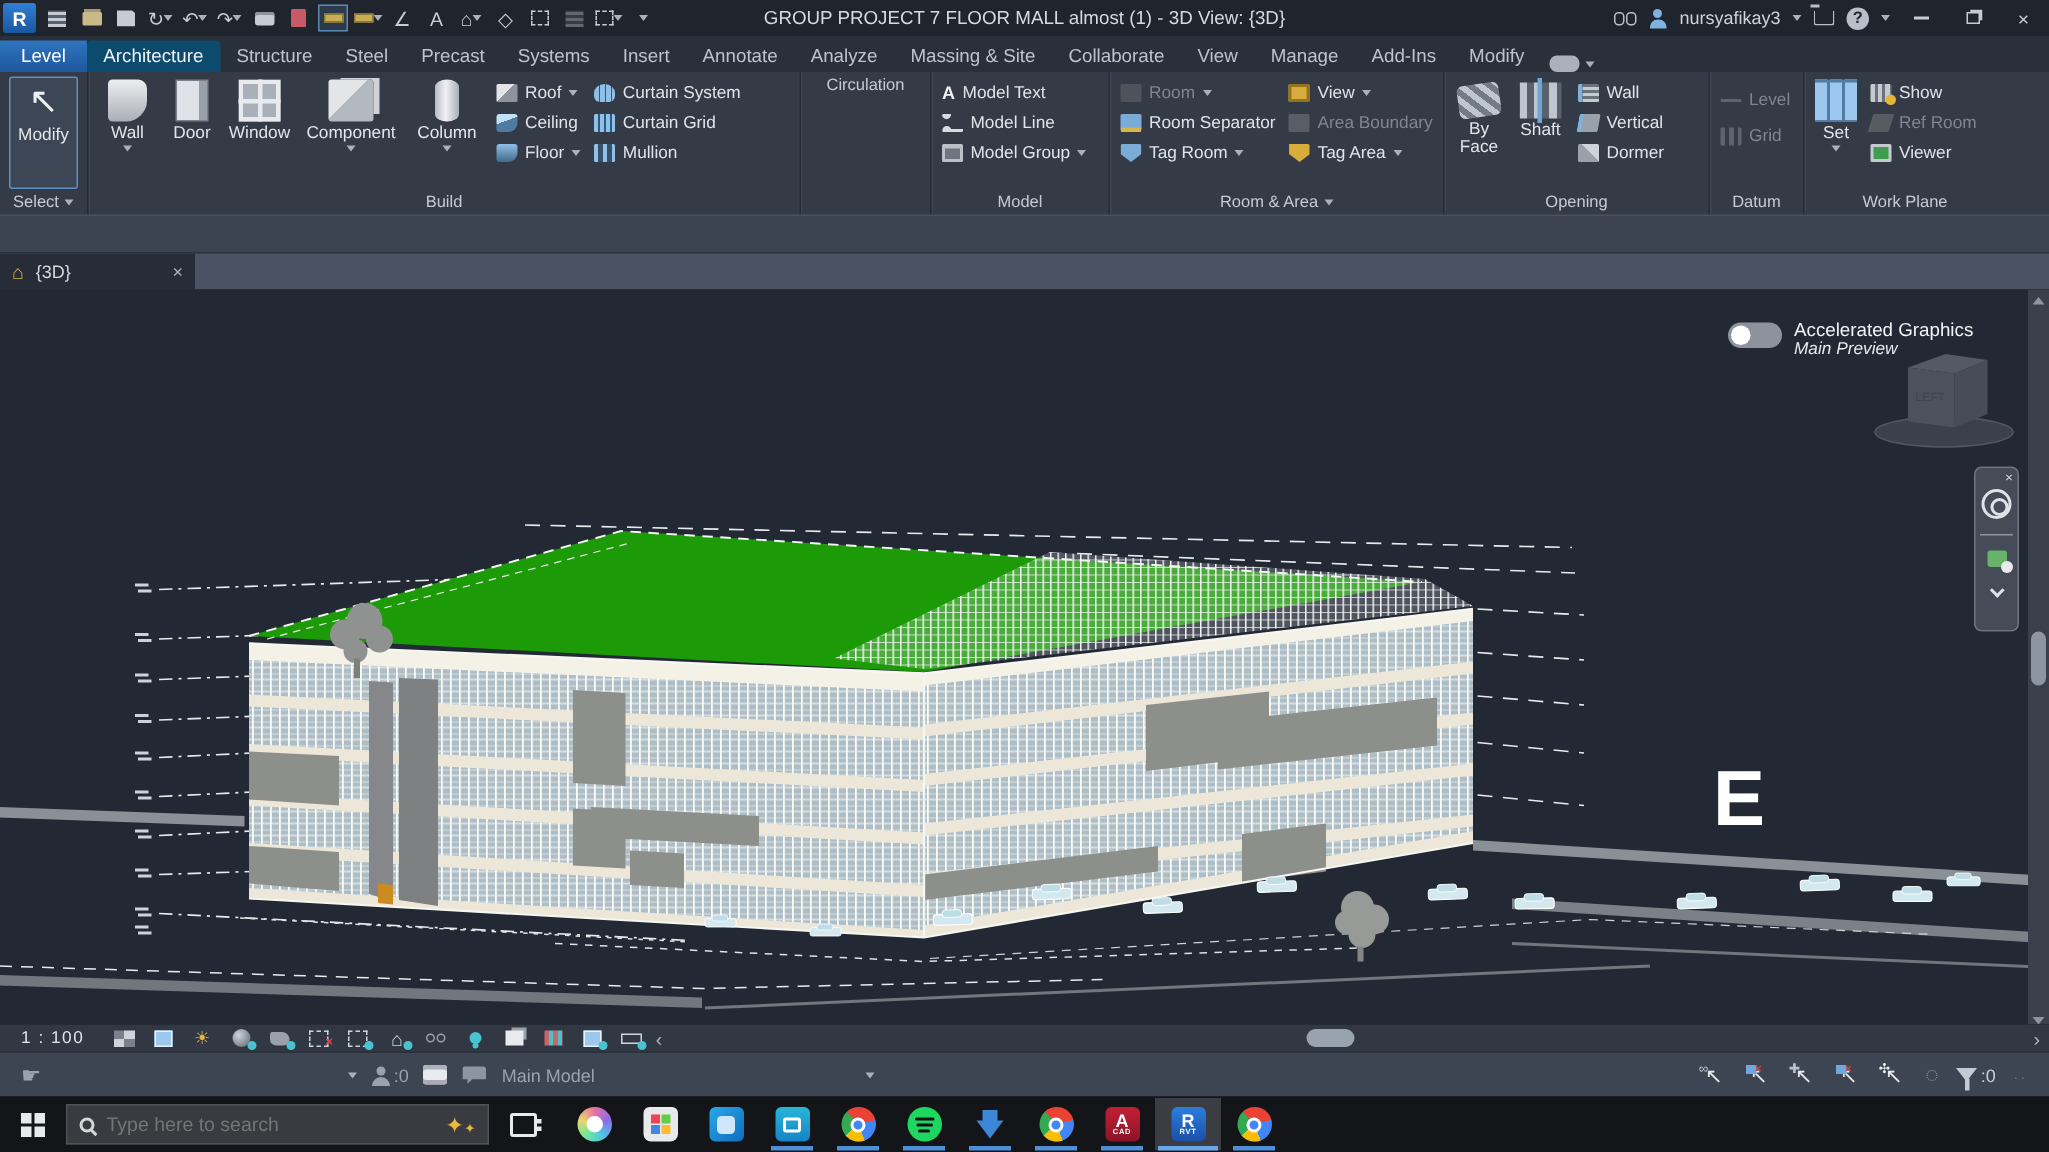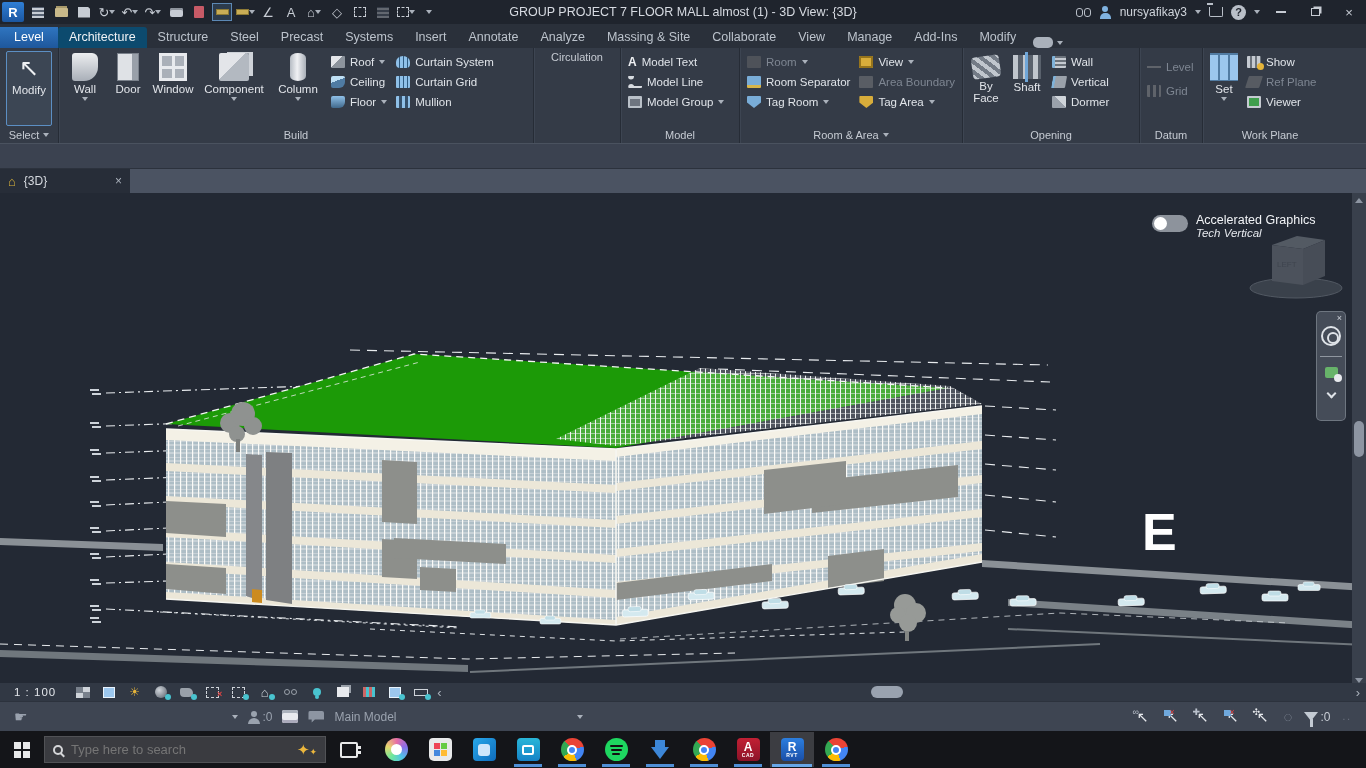--- a/index.html
+++ b/index.html
@@ -556,21 +556,21 @@
             <span>Set</span>
             <span class="caret"></span>
           </div>
         <div class="smallcol">
           <div class="smallbtn">
               <span class="ic ic-show"></span>
               <span>Show</span>
             </div>
           <div class="smallbtn disabled">
               <span class="ic ic-refplane"></span>
-              <span>Ref Plane</span>
+              <span>Ref Room</span>
             </div>
           <div class="smallbtn">
               <span class="ic ic-viewer"></span>
               <span>Viewer</span>
             </div>
         </div>
       </div>
       <div class="panel-label">
           <span>Work Plane</span>
         </div>
@@ -739,21 +739,21 @@
         <polygon points="1272,52 1303,56 1303,92 1272,88" fill="#6e747d"></polygon>
         <polygon points="1303,56 1325,47 1325,83 1303,92" fill="#656b74"></polygon>
         <text x="1277" y="74" font-size="8" fill="#555b63" font-family="Liberation Sans, sans-serif">LEFT</text>
       </g>
     </svg>
 
     <div class="accgfx">
       <span class="toggle"></span>
       <span>
         <div class="t1">Accelerated Graphics</div>
-        <div class="t2">Tech Vertical</div>
+        <div class="t2">Main Preview</div>
       </span>
     </div>
 
     <div class="navbar">
       <span class="nx">×</span>
       <span class="wheel"></span>
       <span class="ndiv"></span>
       <span class="zoomi"></span>
       <span class="nchev"></span>
     </div>

